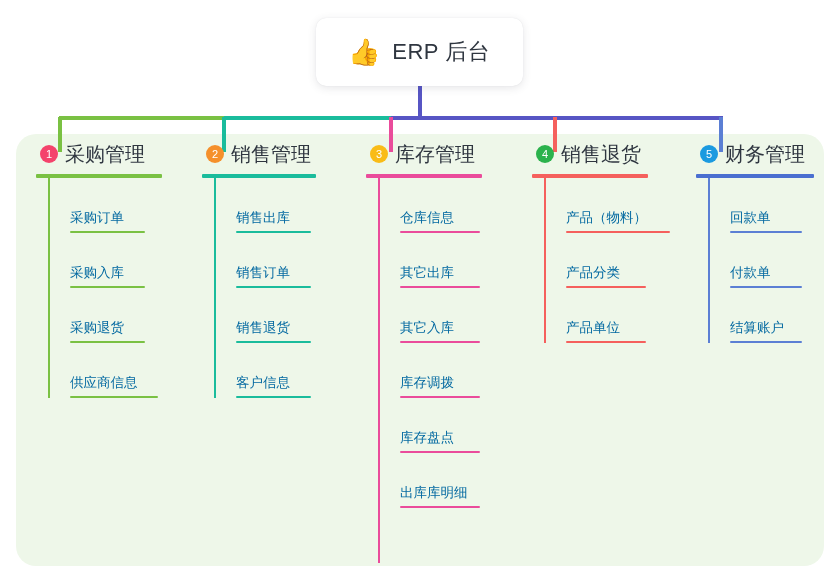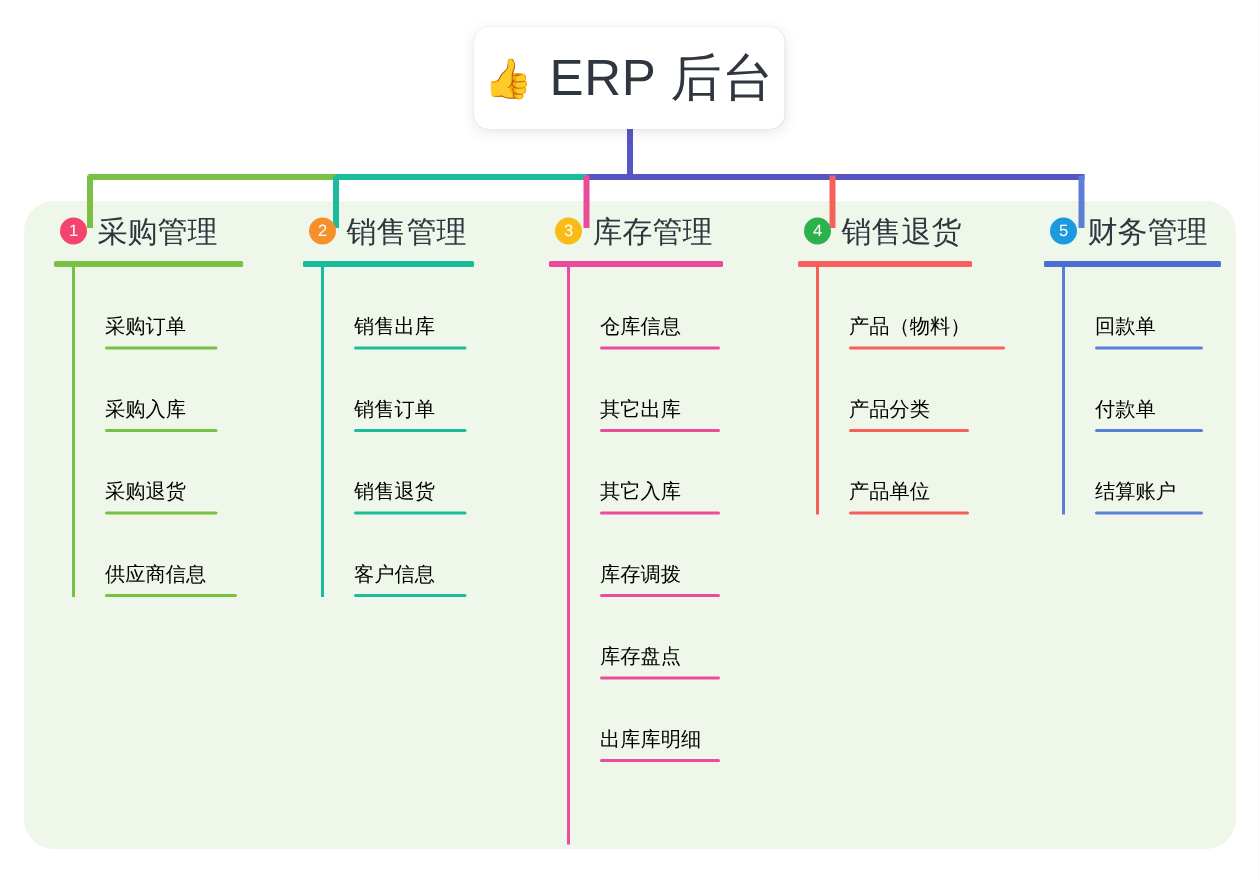--- a/index.html
+++ b/index.html
@@ -33,21 +33,21 @@
     align-items: center;
     justify-content: center;
     gap: 11px;
   }
   .root-emoji {
     font-size: 26px;
     line-height: 1;
     display: block;
   }
   .root-title {
-    font-size: 34px;
+    font-size: 22px;
     color: #2f3640;
     letter-spacing: 0.5px;
     white-space: nowrap;
   }
 
   
   #connectors {
     position: absolute;
     left: 0;
     top: 0;
@@ -136,21 +136,21 @@
   .item {
     position: relative;
     height: 55px;
     display: flex;
     flex-direction: column;
     justify-content: flex-end;
     padding-left: 22px;
   }
   .item-label {
     font-size: 13.5px;
-    color: #000000;
+    color: #0369a1;
     white-space: nowrap;
     padding-bottom: 5px;
     line-height: 1.1;
   }
   .item-rule {
     height: 2px;
     border-radius: 1px;
   }
   .col-0 .item-rule { width: 75px; }
   .col-1 .item-rule { width: 75px; }

